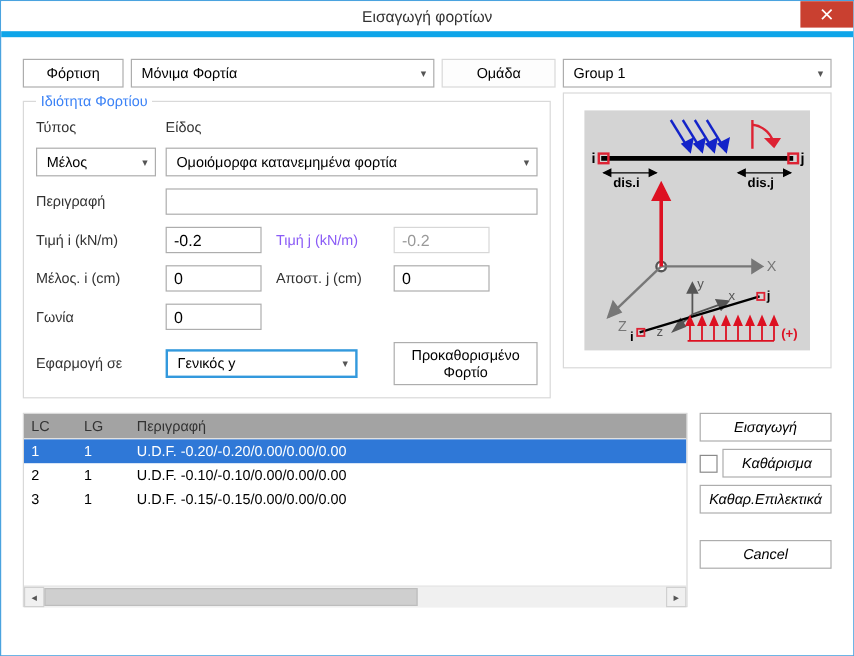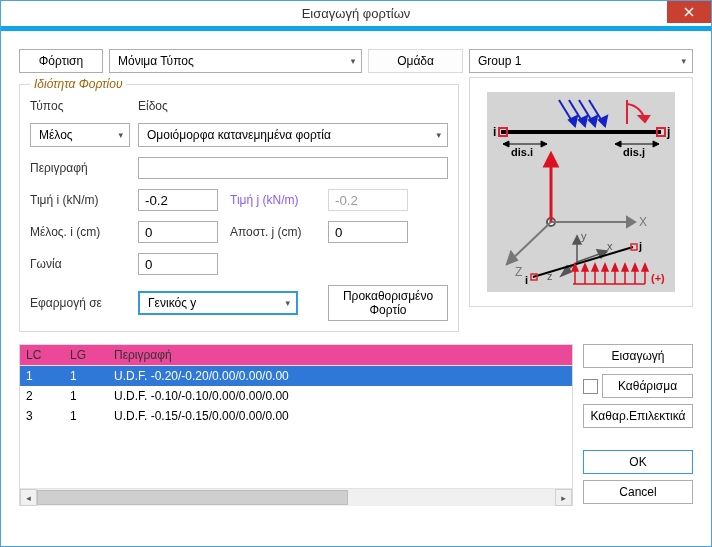--- a/index.html
+++ b/index.html
@@ -92,22 +92,21 @@
   fieldset.props {
     flex: 1;
     border: 1px solid #d9d9d9;
     margin: 0;
     padding: 8px 10px 10px 10px;
     position: relative;
   }
   fieldset.props > legend {
     font-size: 12px;
     padding: 0 4px;
-    color: #a16207;
-    font-style: italic;
+    color: #3b82f6;
   }
   .form-row {
     display: flex;
     align-items: center;
     margin-bottom: 10px;
     gap: 8px;
   }
   .lbl { color: #333; }
   .disabled-lbl { color: #8b5cf6; }
   .inp {
@@ -162,21 +161,21 @@
     height: 162px;
     display: flex;
     flex-direction: column;
     background: #fff;
   }
   .grid-head {
     display: flex;
     border-bottom: 1px solid #e0e0e0;
     font-size: 12px;
     color: #333;
-    background: #ec4899;
+    background: #a3a3a3;
   }
   .gh, .gc1, .gc2 {
     padding: 3px 6px;
   }
   .gc1 { width: 44px; }
   .gc2 { width: 44px; }
   .gc3 { flex: 1; padding:3px 6px; }
   .grid-body {
     flex: 1;
     overflow: hidden;
@@ -230,20 +229,21 @@
     gap: 6px;
   }
   .sbtn {
     height: 24px;
     border: 1px solid #adadad;
     background: #fff;
     display: flex;
     align-items: center;
     justify-content: center;
     cursor: pointer;
+    font-style: italic;
   }
   .sbtn.primary {
     border: 1px solid #3399dd;
   }
   .clear-row { display:flex; gap:4px; align-items:center; }
   .chk {
     width: 15px; height: 15px;
     border: 1px solid #8a8a8a;
     background: #fff;
   }
@@ -263,21 +263,21 @@
     </div>
   </div>
 
   <div class="content">
 
     <div class="row1">
       <div class="btn-fortisi">
         <span>Φόρτιση</span>
       </div>
       <div class="select" style="flex:1">
-        <span>Μόνιμα Τύπος</span>
+        <span>Μόνιμα Φορτία</span>
         <span class="arrow">▾</span>
       </div>
       <div class="omada-label">
         <span>Ομάδα</span>
       </div>
       <div class="select" style="width:224px">
         <span>Group 1</span>
         <span class="arrow">▾</span>
       </div>
     </div>
@@ -476,23 +476,20 @@
         <div class="clear-row">
           <div class="chk"></div>
           <div class="sbtn" style="flex:1">
             <span>Καθάρισμα</span>
           </div>
         </div>
         <div class="sbtn">
           <span>Καθαρ.Επιλεκτικά</span>
         </div>
         <div style="height:10px"></div>
-        <div class="sbtn primary">
-          <span>OK</span>
-        </div>
         <div class="sbtn">
           <span>Cancel</span>
         </div>
       </div>
     </div>
 
   </div>
 </div>
 
 </body></html>

